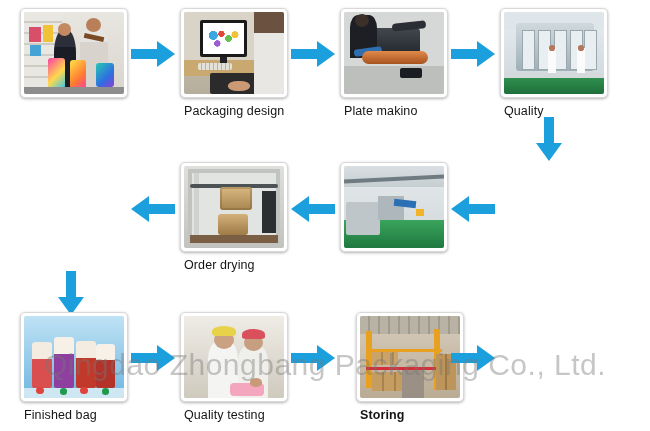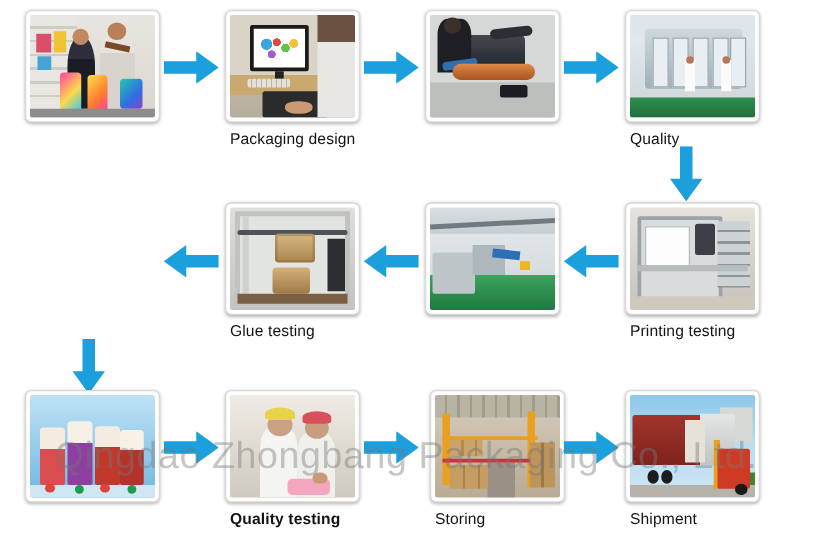--- a/index.html
+++ b/index.html
@@ -336,20 +336,21 @@
           <div class="base"></div>
           <div class="machine"></div>
           <div class="arm"></div>
         <div class="worker"></div>
           <div class="whead"></div>
           <div class="blue"></div>
           <div class="roller"></div>
           <div class="panel"></div>
       </div>
     </div>
+    <div class="step-label">Plate makino</div>
   </div>
 
   <div class="arrow" style="left:451px; top:41px;">
     <svg width="44" height="26" viewBox="0 0 44 26">
         <path d="M0 8 H26 V0 L44 13 L26 26 V18 H0 Z" fill="#1ba0dd"></path>
       </svg>
   </div>
 
   <div class="step" style="left:500px; top:8px;">
     <div class="photo-frame">
@@ -390,21 +391,21 @@
       <div class="photo p-glue">
         <div class="layer cab"></div>
           <div class="postL"></div>
           <div class="rail"></div>
         <div class="roll1"></div>
           <div class="roll2"></div>
           <div class="darkR"></div>
           <div class="floor"></div>
       </div>
     </div>
-    <div class="step-label">Glue testing</div>
+    <div class="step-label">Order drying</div>
   </div>
 
   <div class="arrow" style="left:291px; top:196px;">
     <svg width="44" height="26" viewBox="0 0 44 26">
         <path d="M44 8 H18 V0 L0 13 L18 26 V18 H44 Z" fill="#1ba0dd"></path>
       </svg>
   </div>
 
   <div class="step" style="left:340px; top:162px;">
     <div class="photo-frame">
@@ -419,35 +420,20 @@
       </div>
     </div>
   </div>
 
   <div class="arrow" style="left:451px; top:196px;">
     <svg width="44" height="26" viewBox="0 0 44 26">
         <path d="M44 8 H18 V0 L0 13 L18 26 V18 H44 Z" fill="#1ba0dd"></path>
       </svg>
   </div>
 
-  <div class="step" style="left:500px; top:162px;">
-    <div class="photo-frame">
-      <div class="photo p-ptest">
-        <div class="layer"></div>
-          <div class="frame"></div>
-          <div class="win"></div>
-          <div class="ctrl"></div>
-        <div class="red"></div>
-          <div class="rollers"></div>
-          <div class="bar"></div>
-          <div class="floor"></div>
-      </div>
-    </div>
-    <div class="step-label">Printing testing</div>
-  </div>
 
   <div class="arrow" style="left:58px; top:271px;">
     <svg width="26" height="44" viewBox="0 0 26 44">
         <path d="M8 0 H18 V26 H26 L13 44 L0 26 H8 Z" fill="#1ba0dd"></path>
       </svg>
   </div>
 
   <div class="step" style="left:20px; top:312px;">
     <div class="photo-frame">
       <div class="photo p-fin">
@@ -456,29 +442,30 @@
         <div class="pouch b1"></div>
           <div class="pouch b2"></div>
           <div class="pouch b3"></div>
           <div class="pouch b4"></div>
         <div class="dot d1"></div>
           <div class="dot d2"></div>
           <div class="dot d3"></div>
           <div class="dot d4"></div>
       </div>
     </div>
+    <div class="step-label">Finished bag</div>
   </div>
 
   <div class="arrow" style="left:131px; top:345px;">
     <svg width="44" height="26" viewBox="0 0 44 26">
         <path d="M0 8 H26 V0 L44 13 L26 26 V18 H0 Z" fill="#1ba0dd"></path>
       </svg>
   </div>
 
-  <div class="step" style="left:180px; top:312px;font-weight:bold;">
+  <div class="step" style="left:180px; top:312px;">
     <div class="photo-frame">
       <div class="photo p-qc">
         <div class="layer bgwall"></div>
         <div class="p1body"></div>
           <div class="p1head"></div>
           <div class="p1cap"></div>
         <div class="p2body"></div>
           <div class="p2head"></div>
           <div class="p2cap"></div>
         <div class="pink"></div>
@@ -487,21 +474,21 @@
     </div>
     <div class="step-label">Quality testing</div>
   </div>
 
   <div class="arrow" style="left:291px; top:345px;">
     <svg width="44" height="26" viewBox="0 0 44 26">
         <path d="M0 8 H26 V0 L44 13 L26 26 V18 H0 Z" fill="#1ba0dd"></path>
       </svg>
   </div>
 
-  <div class="step" style="left:344px; top:312px;">
+  <div class="step" style="left:356px; top:312px;font-weight:bold;">
     <div class="photo-frame">
       <div class="photo p-store">
         <div class="layer roof"></div>
           <div class="aisle"></div>
         <div class="rackL"></div>
           <div class="rackR"></div>
           <div class="beamA"></div>
           <div class="beamB"></div>
         <div class="boxes1"></div>
           <div class="boxes2"></div>
@@ -510,35 +497,16 @@
     </div>
     <div class="step-label">Storing</div>
   </div>
 
   <div class="arrow" style="left:451px; top:345px;">
     <svg width="44" height="26" viewBox="0 0 44 26">
         <path d="M0 8 H26 V0 L44 13 L26 26 V18 H0 Z" fill="#1ba0dd"></path>
       </svg>
   </div>
 
-  <div class="step" style="left:500px; top:312px;">
-    <div class="photo-frame">
-      <div class="photo p-ship">
-        <div class="layer sky"></div>
-          <div class="bldg"></div>
-          <div class="grass"></div>
-          <div class="ground"></div>
-        <div class="trailer"></div>
-          <div class="cont"></div>
-          <div class="door"></div>
-        <div class="wheel w1"></div>
-          <div class="wheel w2"></div>
-        <div class="mast"></div>
-          <div class="fork"></div>
-          <div class="fwheel"></div>
-      </div>
-    </div>
-    <div class="step-label">Shipment</div>
-  </div>
 
   <div class="watermark">Qingdao Zhongbang Packaging Co., Ltd.</div>
 
 </div>
 
 </body></html>

